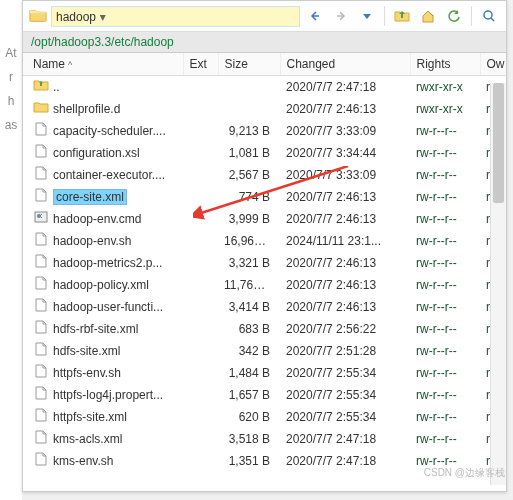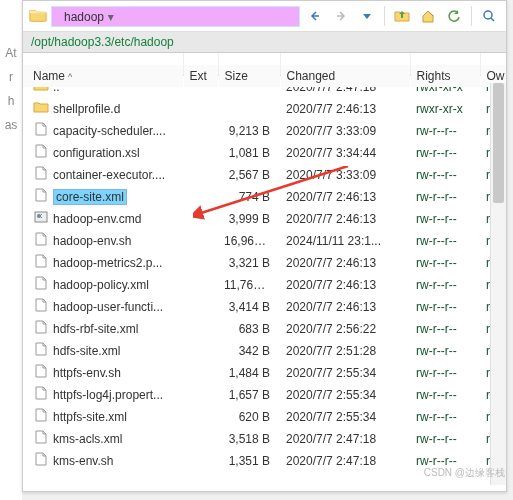--- a/index.html
+++ b/index.html
@@ -2,27 +2,27 @@
 <html><head>
 <meta charset="utf-8">
 <style>
 *{box-sizing:border-box;margin:0;padding:0;font-family:"Segoe UI",Tahoma,sans-serif;font-size:12px}
 body{background:#f0f0f0;width:513px;height:500px;overflow:hidden;position:relative}
 .left-strip{position:absolute;left:0;top:0;width:22px;height:500px;background:#fff;color:#888;padding-top:36px}
 .left-strip span{display:block;text-align:center;margin:10px 0}
 .window{position:absolute;left:22px;top:0;right:6px;height:492px;background:#fff;border:1px solid #ccc;box-shadow:0 1px 3px rgba(0,0,0,.15)}
 .toolbar{display:flex;align-items:center;padding:4px 6px;border-bottom:1px solid #ddd;gap:4px}
 .folder-icon svg{width:18px;height:16px}
-.location{flex:1;border:1px solid #cce4f7;background:#f0abfc;padding:2px 12px;font-size:13px;color:#333}
+.location{flex:1;border:1px solid #cce4f7;background:#fef9c3;padding:2px 4px;font-size:13px;color:#333}
 .tb-btn{width:22px;height:22px;display:flex;align-items:center;justify-content:center;border:1px solid transparent;border-radius:2px;cursor:pointer}
 .divider{width:1px;height:20px;background:#ddd;margin:0 2px}
 .pathbar{background:#e8e8e8;color:#15803d;padding:3px 8px;border-bottom:1px solid #ccc;font-size:12px}
 .listview{height:calc(100% - 58px);overflow:hidden;position:relative}
 table{width:100%;border-collapse:collapse;table-layout:fixed}
-th{text-align:left;font-weight:400;color:#333;padding:4px 6px;border-right:1px solid #eee;border-bottom:1px solid #ddd;background:#fafafa;position:sticky;top:12px;white-space:nowrap;overflow:hidden}
+th{text-align:left;font-weight:400;color:#333;padding:4px 6px;border-right:1px solid #eee;border-bottom:1px solid #ddd;background:#fafafa;position:sticky;top:0;white-space:nowrap;overflow:hidden}
 th:first-child{padding-left:10px}
 td{padding:2px 6px;white-space:nowrap;overflow:hidden;text-overflow:ellipsis;color:#333}
 tr{height:22px}
 tr.selected td:first-child span.fname{border:1px solid #7ab7e8;background:#7dd3fc;padding:0 2px}
 .fcell{display:flex;align-items:center;gap:4px;padding-left:4px}
 .fcell svg{width:16px;height:14px;flex:none}
 .size{text-align:right;padding-right:10px}
 .perm,.ow{color:#14532d}
 .arrow{position:absolute;left:170px;top:165px;pointer-events:none;z-index:5}
 .arrow svg{width:160px;height:70px}

